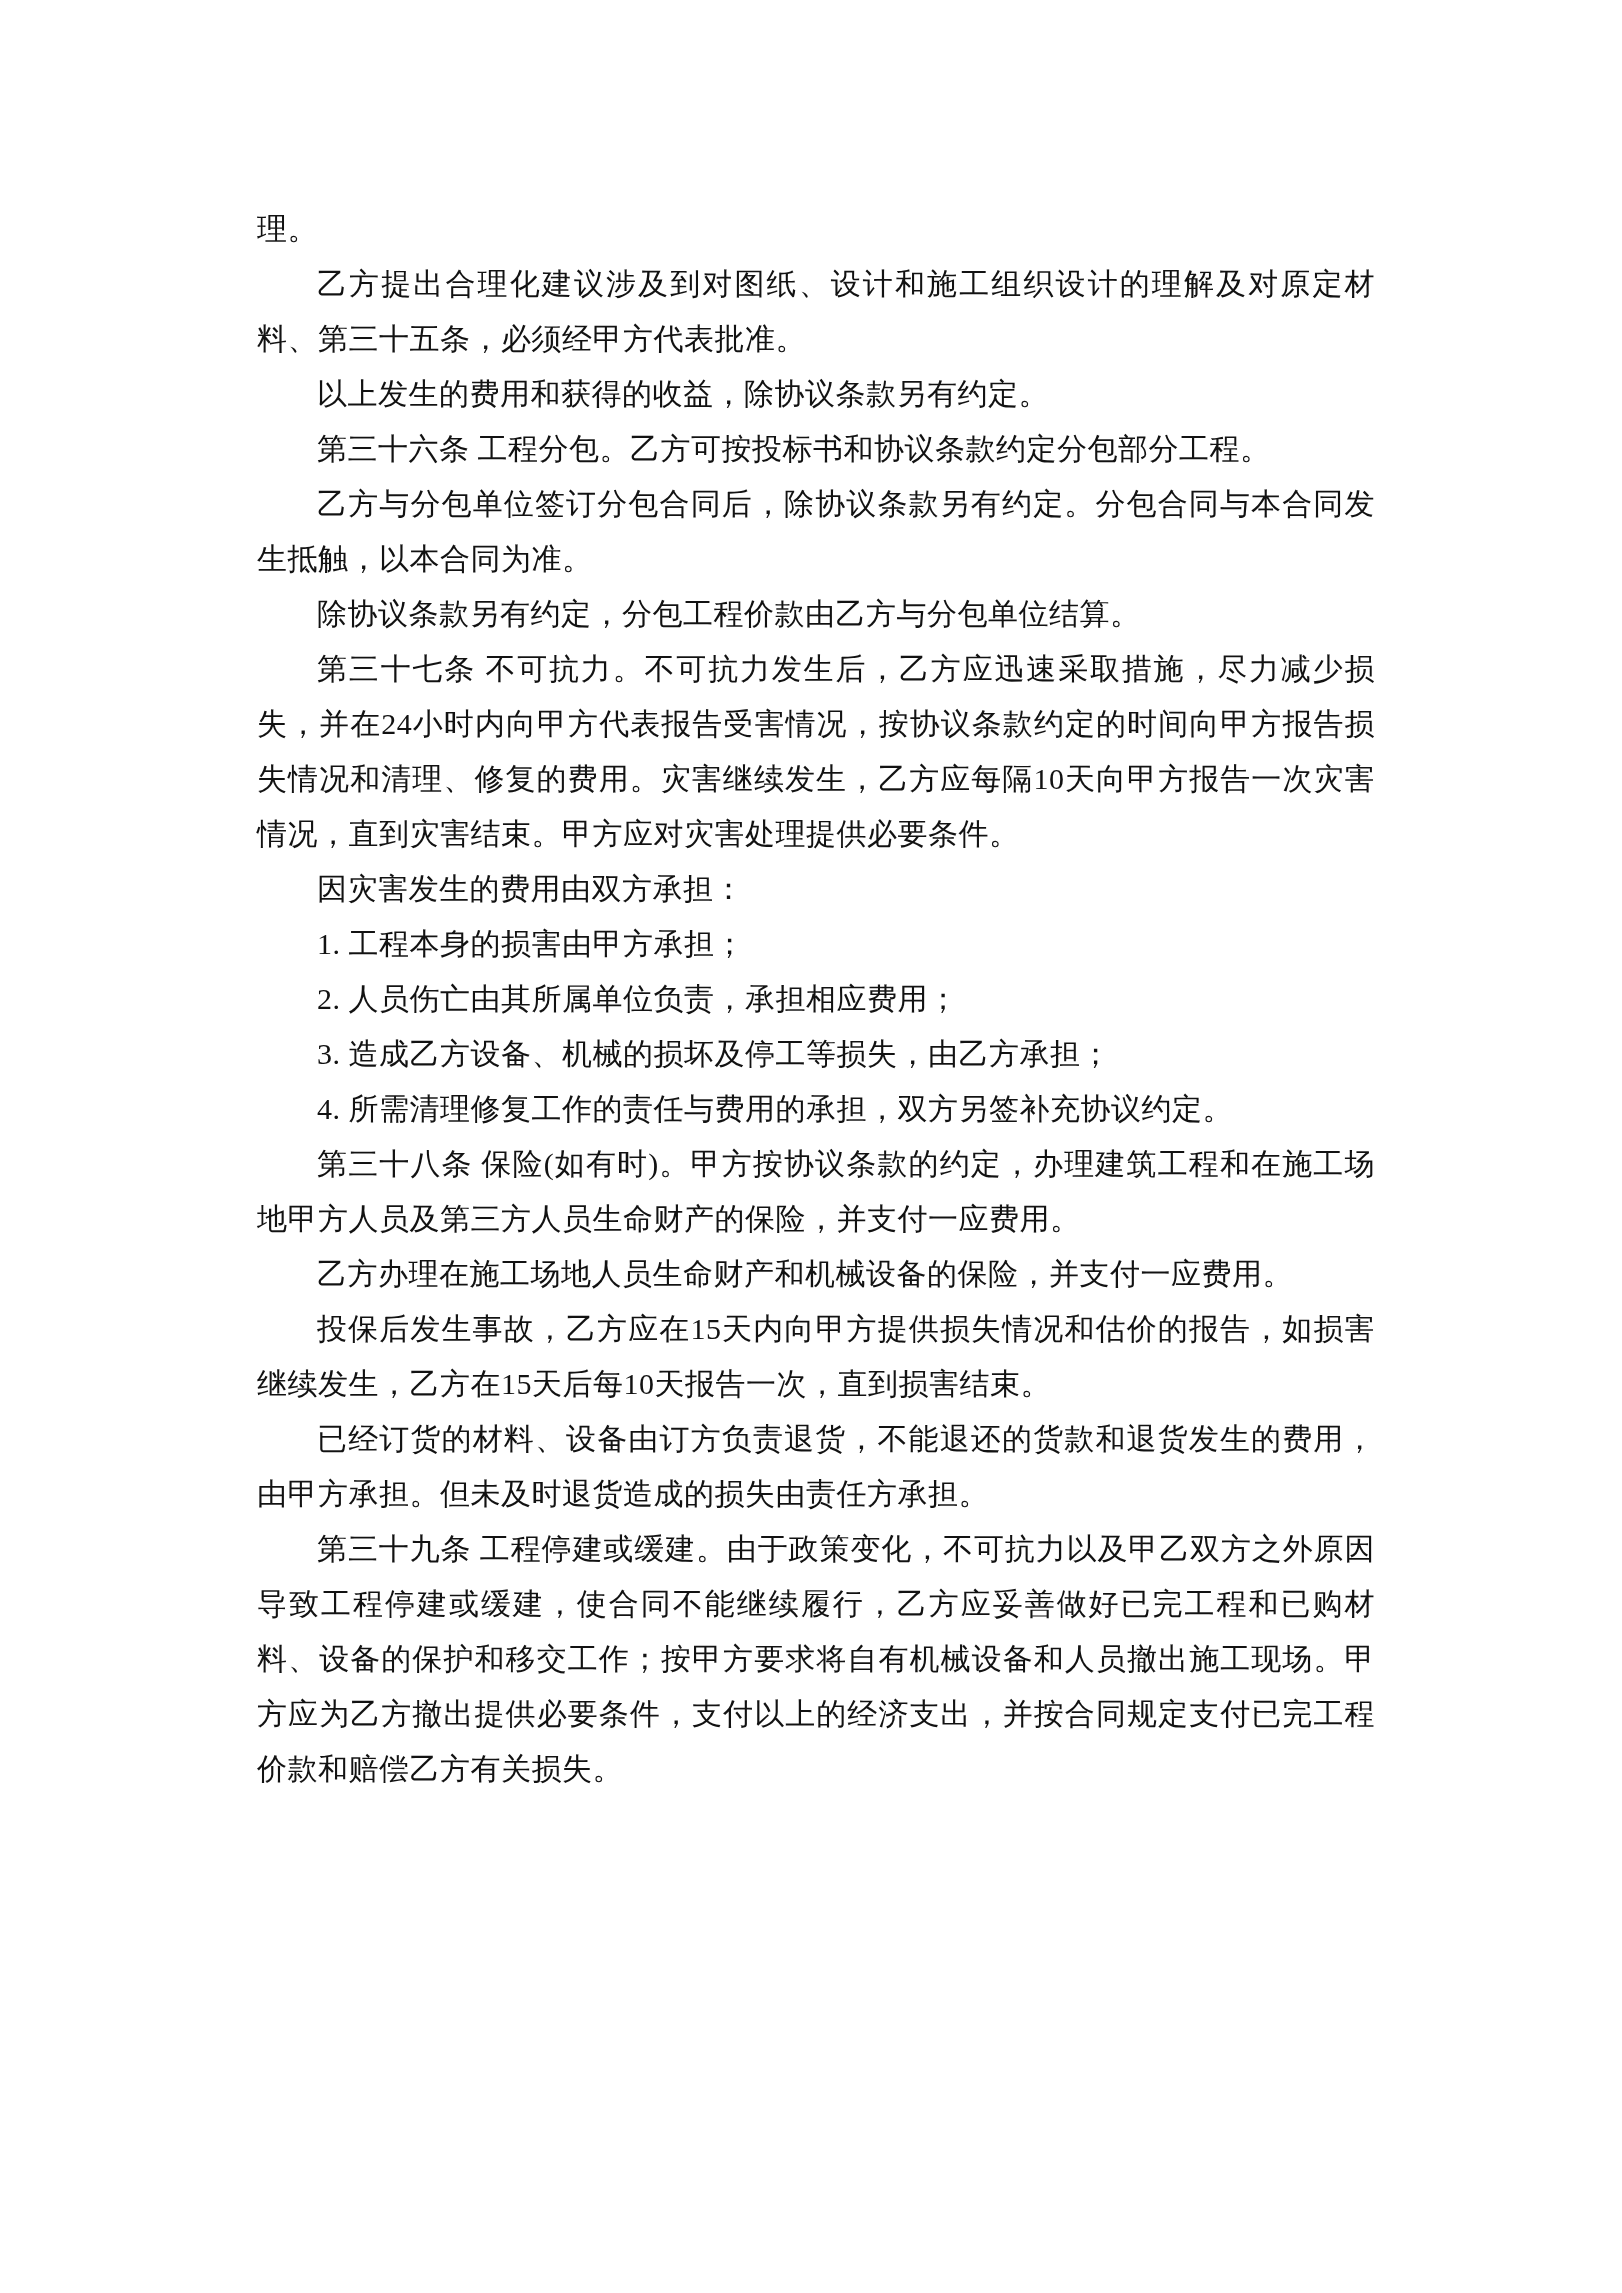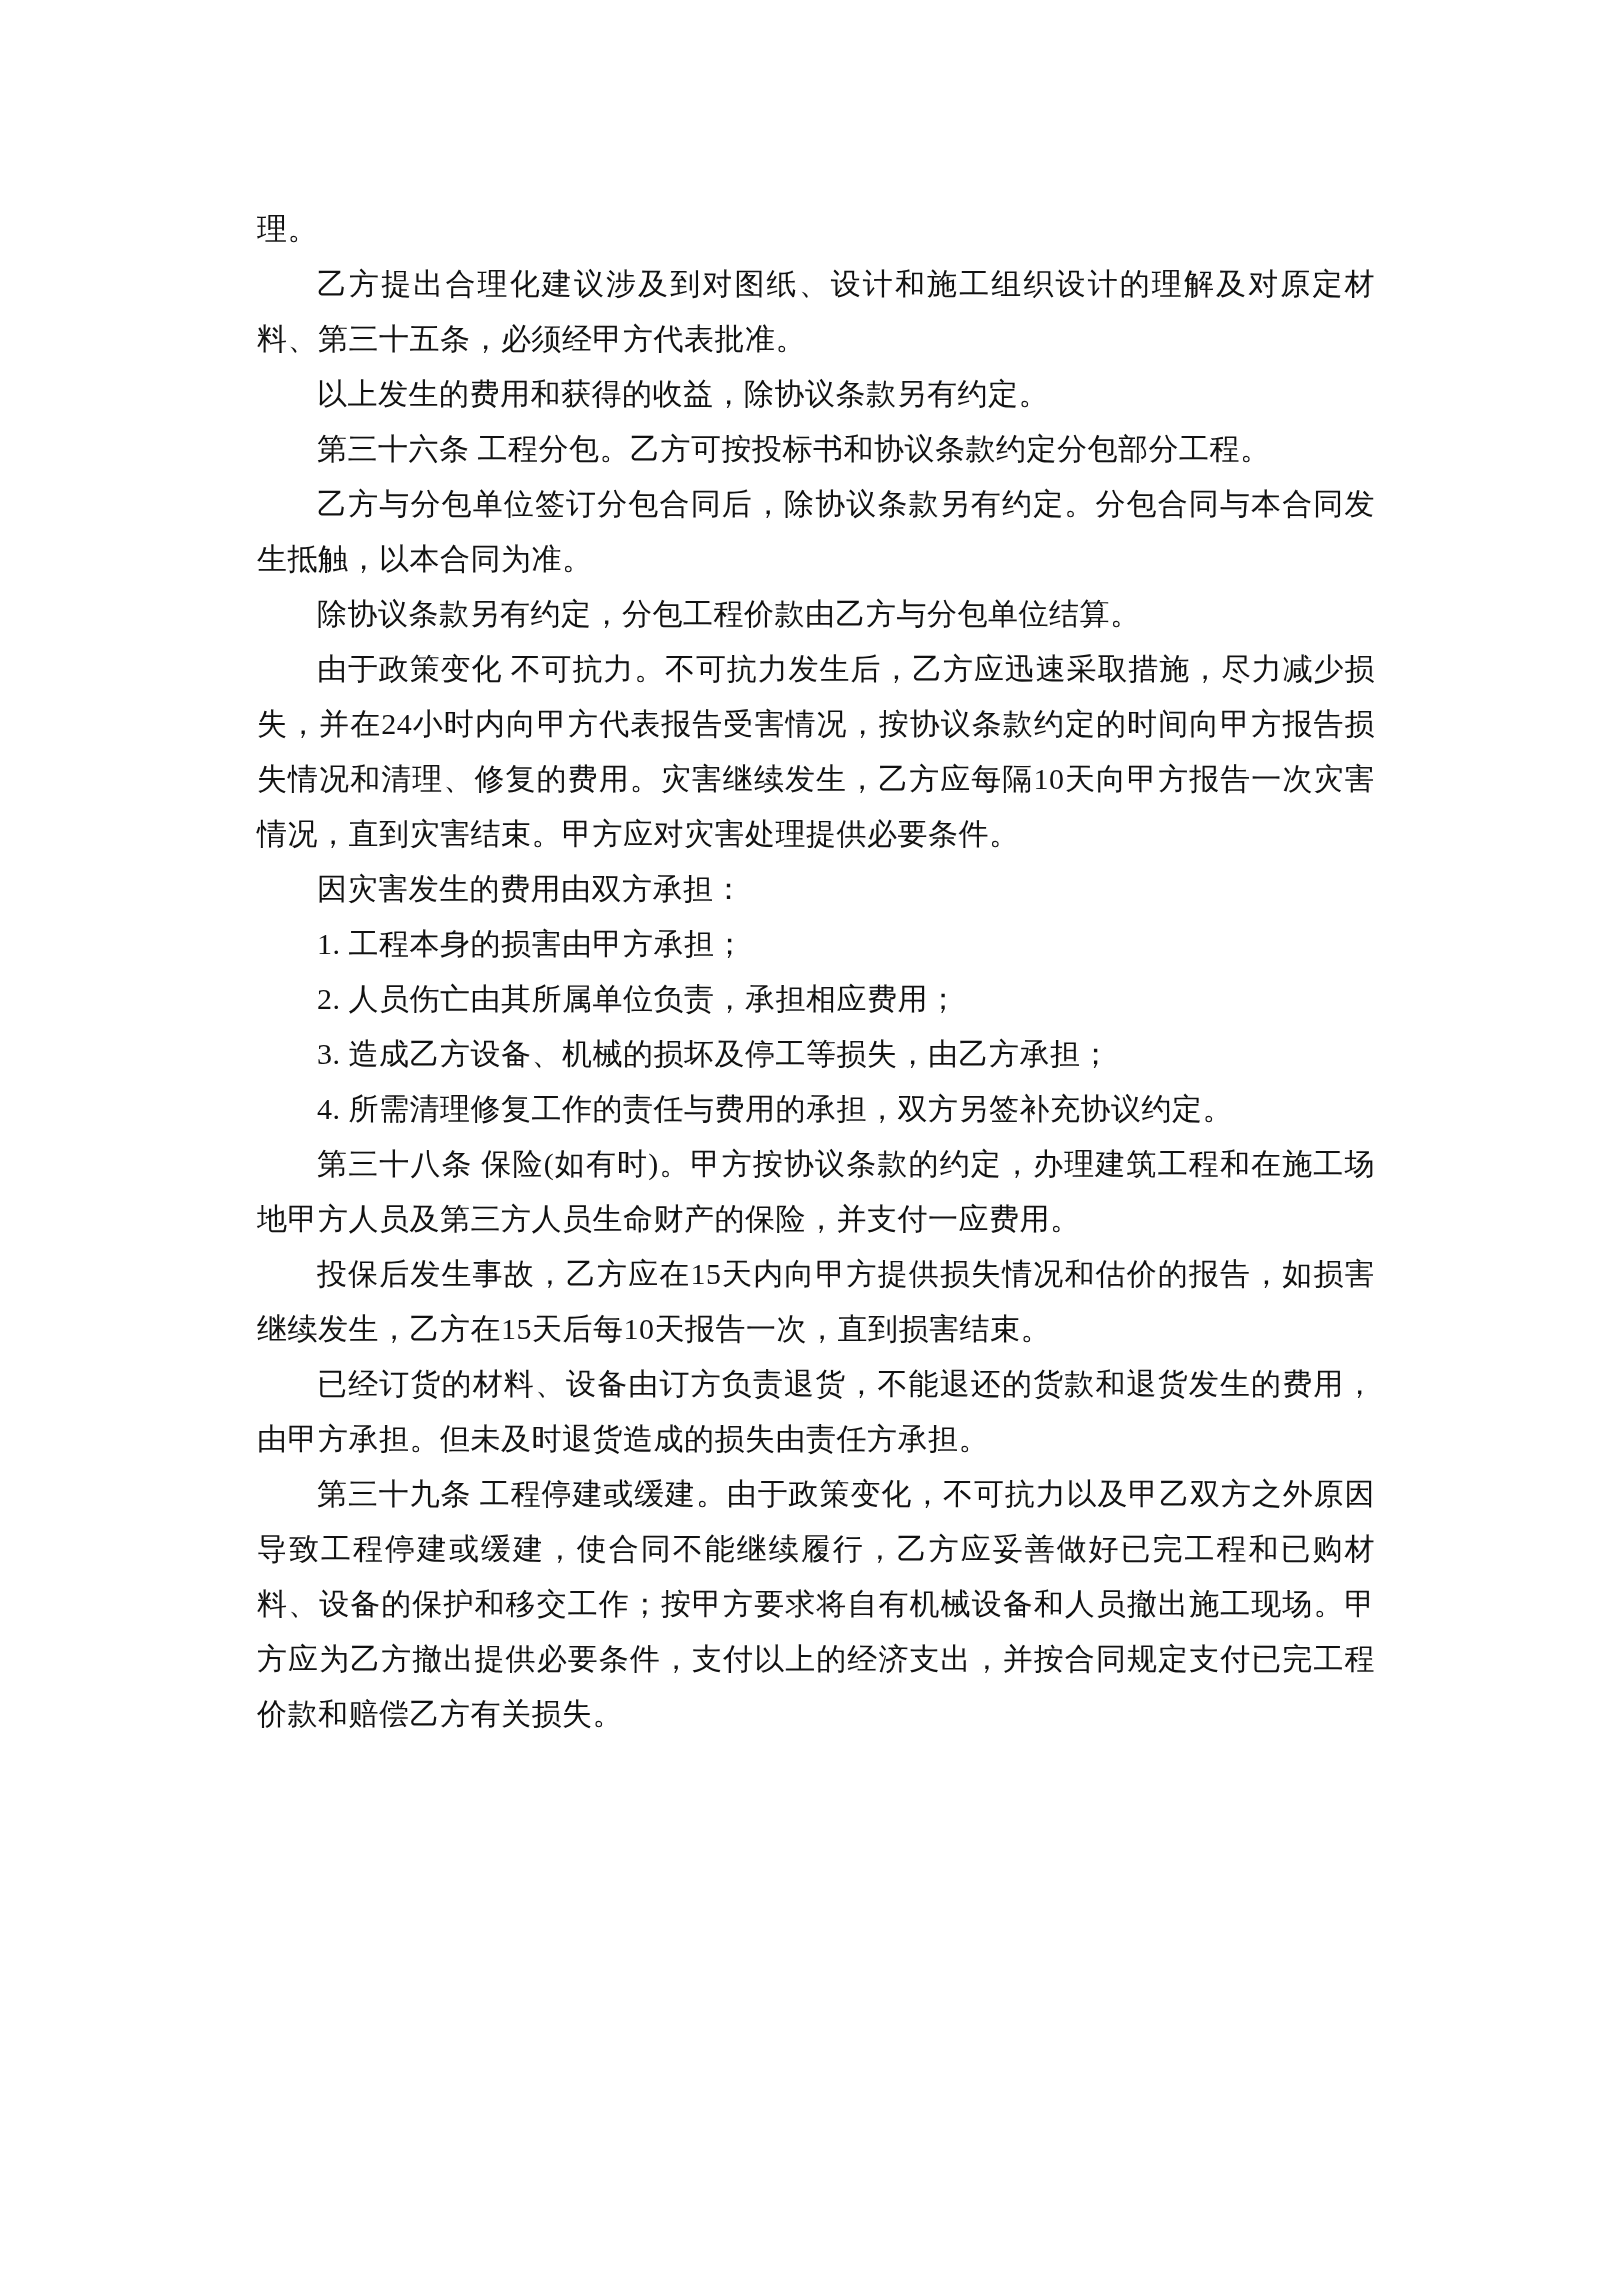--- a/index.html
+++ b/index.html
@@ -43,25 +43,26 @@
 <body>
 
 <div class="page">
   <div class="doc-body" style="color: rgb(18, 18, 18);">
       <p>理。</p>
       <p class="indent">乙方提出合理化建议涉及到对图纸、设计和施工组织设计的理解及对原定材料、第三十五条，必须经甲方代表批准。</p>
       <p class="indent">以上发生的费用和获得的收益，除协议条款另有约定。</p>
       <p class="indent">第三十六条 工程分包。乙方可按投标书和协议条款约定分包部分工程。</p>
       <p class="indent">乙方与分包单位签订分包合同后，除协议条款另有约定。分包合同与本合同发生抵触，以本合同为准。</p>
       <p class="indent">除协议条款另有约定，分包工程价款由乙方与分包单位结算。</p>
-      <p class="indent">由于政策变化 不可抗力。不可抗力发生后，乙方应迅速采取措施，尽力减少损失，并在24小时内向甲方代表报告受害情况，按协议条款约定的时间向甲方报告损失情况和清理、修复的费用。灾害继续发生，乙方应每隔10天向甲方报告一次灾害情况，直到灾害结束。甲方应对灾害处理提供必要条件。</p>
+      <p class="indent">第三十七条 不可抗力。不可抗力发生后，乙方应迅速采取措施，尽力减少损失，并在24小时内向甲方代表报告受害情况，按协议条款约定的时间向甲方报告损失情况和清理、修复的费用。灾害继续发生，乙方应每隔10天向甲方报告一次灾害情况，直到灾害结束。甲方应对灾害处理提供必要条件。</p>
       <p class="indent">因灾害发生的费用由双方承担：</p>
       <p class="indent">1. 工程本身的损害由甲方承担；</p>
       <p class="indent">2. 人员伤亡由其所属单位负责，承担相应费用；</p>
       <p class="indent">3. 造成乙方设备、机械的损坏及停工等损失，由乙方承担；</p>
       <p class="indent">4. 所需清理修复工作的责任与费用的承担，双方另签补充协议约定。</p>
       <p class="indent">第三十八条 保险(如有时)。甲方按协议条款的约定，办理建筑工程和在施工场地甲方人员及第三方人员生命财产的保险，并支付一应费用。</p>
+      <p class="indent">乙方办理在施工场地人员生命财产和机械设备的保险，并支付一应费用。</p>
       <p class="indent">投保后发生事故，乙方应在15天内向甲方提供损失情况和估价的报告，如损害继续发生，乙方在15天后每10天报告一次，直到损害结束。</p>
       <p class="indent">已经订货的材料、设备由订方负责退货，不能退还的货款和退货发生的费用，由甲方承担。但未及时退货造成的损失由责任方承担。</p>
       <p class="indent">第三十九条 工程停建或缓建。由于政策变化，不可抗力以及甲乙双方之外原因导致工程停建或缓建，使合同不能继续履行，乙方应妥善做好已完工程和已购材料、设备的保护和移交工作；按甲方要求将自有机械设备和人员撤出施工现场。甲方应为乙方撤出提供必要条件，支付以上的经济支出，并按合同规定支付已完工程价款和赔偿乙方有关损失。</p>
     </div>
 </div>
 
 
 </body></html>

